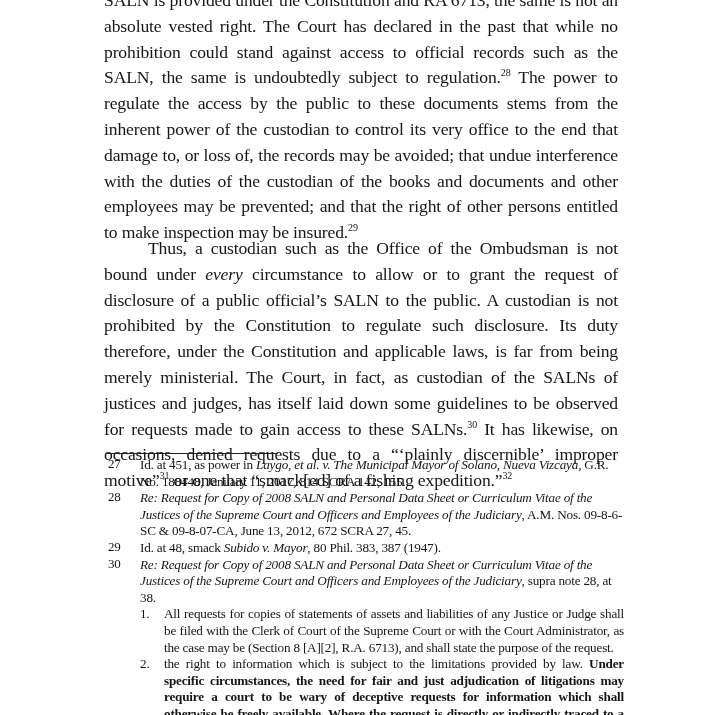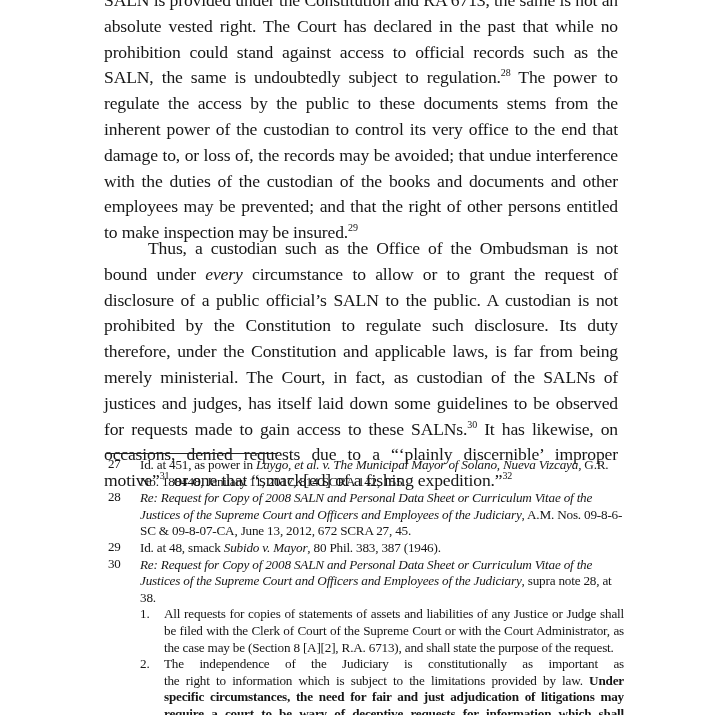--- a/index.html
+++ b/index.html
@@ -48,33 +48,32 @@
     <div class="fn">
       <span class="num">27</span>
       <span>Id. at 451, as power in </span><span class="i">Laygo, et al. v. The Municipal Mayor of Solano, Nueva Vizcaya,</span><span> G.R. No. 188448, January 11, 2017, 814 SCRA 142, 155.</span>
     </div>
     <div class="fn">
       <span class="num">28</span>
       <span></span><span class="i">Re: Request for Copy of 2008 SALN and Personal Data Sheet or Curriculum Vitae of the Justices of the Supreme Court and Officers and Employees of the Judiciary</span><span>, A.M. Nos. 09-8-6-SC &amp; 09-8-07-CA, June 13, 2012, 672 SCRA 27, 45.</span>
     </div>
     <div class="fn">
       <span class="num">29</span>
-      <span>Id. at 48, smack </span><span class="i">Subido v. Mayor</span><span>, 80 Phil. 383, 387 (1946).</span>
+      <span>Id. at 48, smack </span><span class="i">Subido v. Mayor</span><span>, 80 Phil. 383, 387 (1947).</span>
     </div>
     <div class="fn">
       <span class="num">30</span>
       <span></span><span class="i">Re: Request for Copy of 2008 SALN and Personal Data Sheet or Curriculum Vitae of the Justices of the Supreme Court and Officers and Employees of the Judiciary</span><span>, supra note 28, at 38.</span>
     </div>
 
     <ol class="fn-list">
       <li>
         <span class="lnum">1.</span>
         <span>All requests for copies of statements of assets and liabilities of any Justice or Judge shall be filed with the Clerk of Court of the Supreme Court or with the Court Administrator, as the case may be (Section 8 [A][2], R.A. 6713), and shall state the purpose of the request.</span>
       </li>
       <li>
         <span class="lnum">2.</span>
-        <div class="spread">The independence of the Judiciary is constitutionally as important as</div>
         <span>the right to information which is subject to the limitations provided by law.  </span><span class="bold">Under specific circumstances, the need for fair and just adjudication of litigations may require a court to be wary of deceptive requests for information which shall otherwise be freely available.  Where the request is directly or indirectly traced to a litigant, lawyer, or interested party in a case pending before the court, or where the court is reasonably certain that a disputed matter will come before it under circumstances from which it may, also reasonably, be assumed that the request is not made in good faith and for a legitimate purpose, but to fish for information and, with the implicit threat of its disclosure, to influence a decision or to warn the court of the unpleasant consequences of an adverse judgment, the request may be denied.</span>
       </li>
 
     </ol>
   </div>
 </div>
 
 </body></html>

